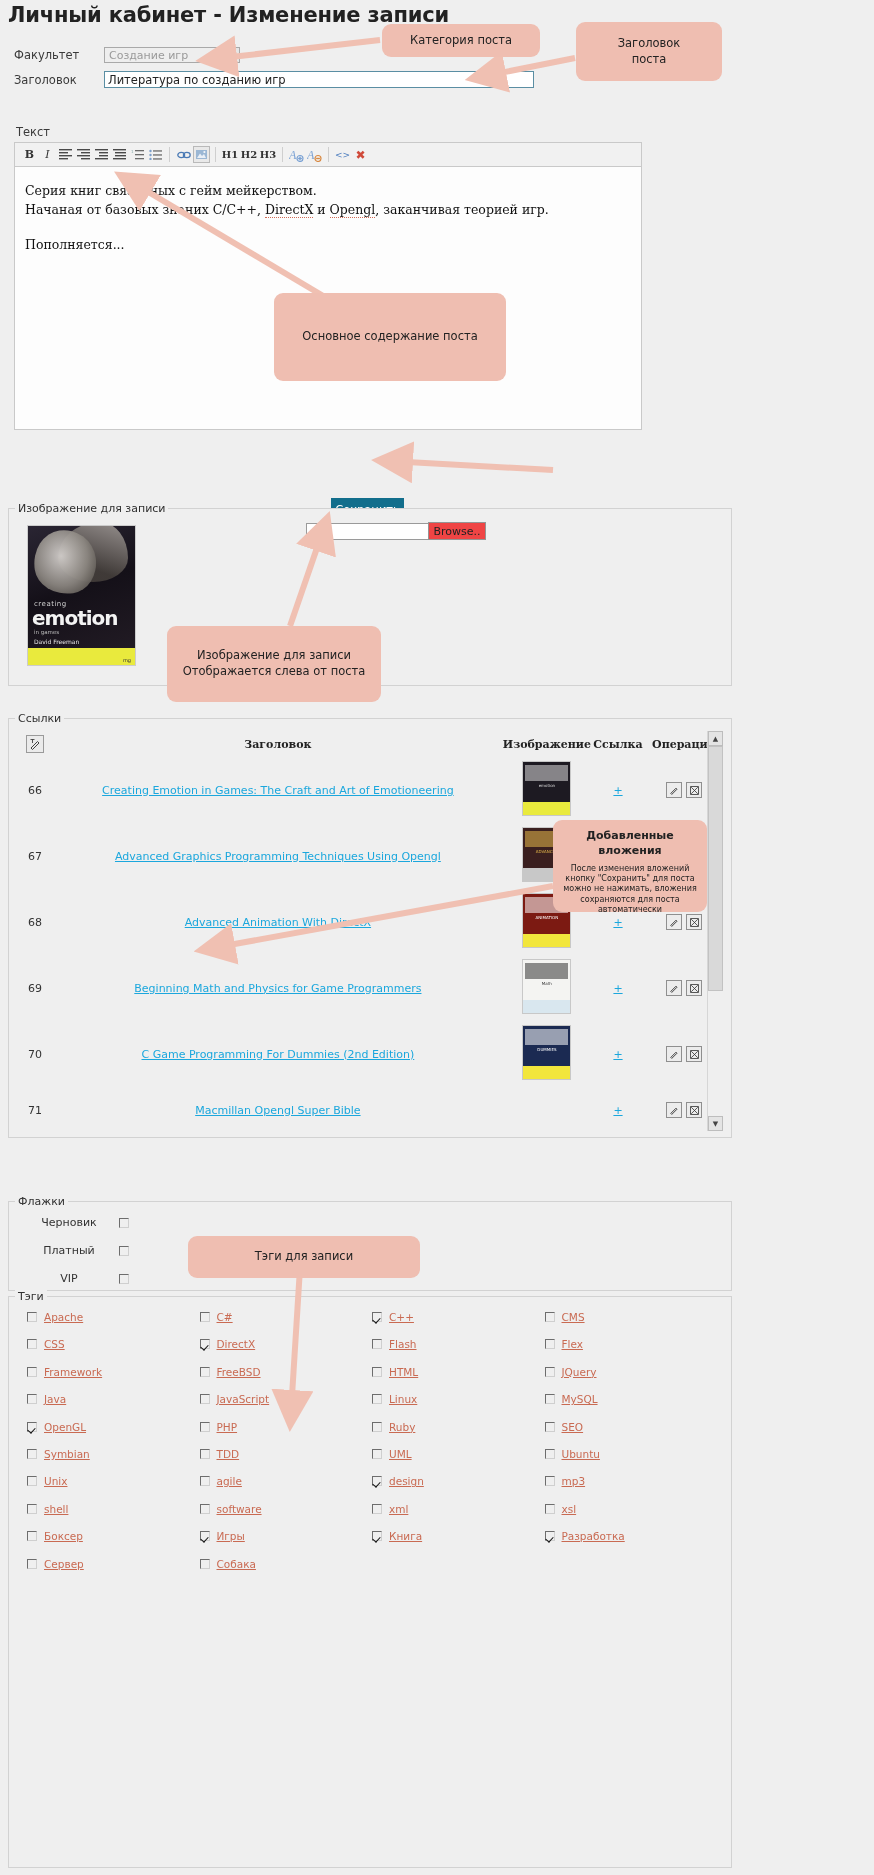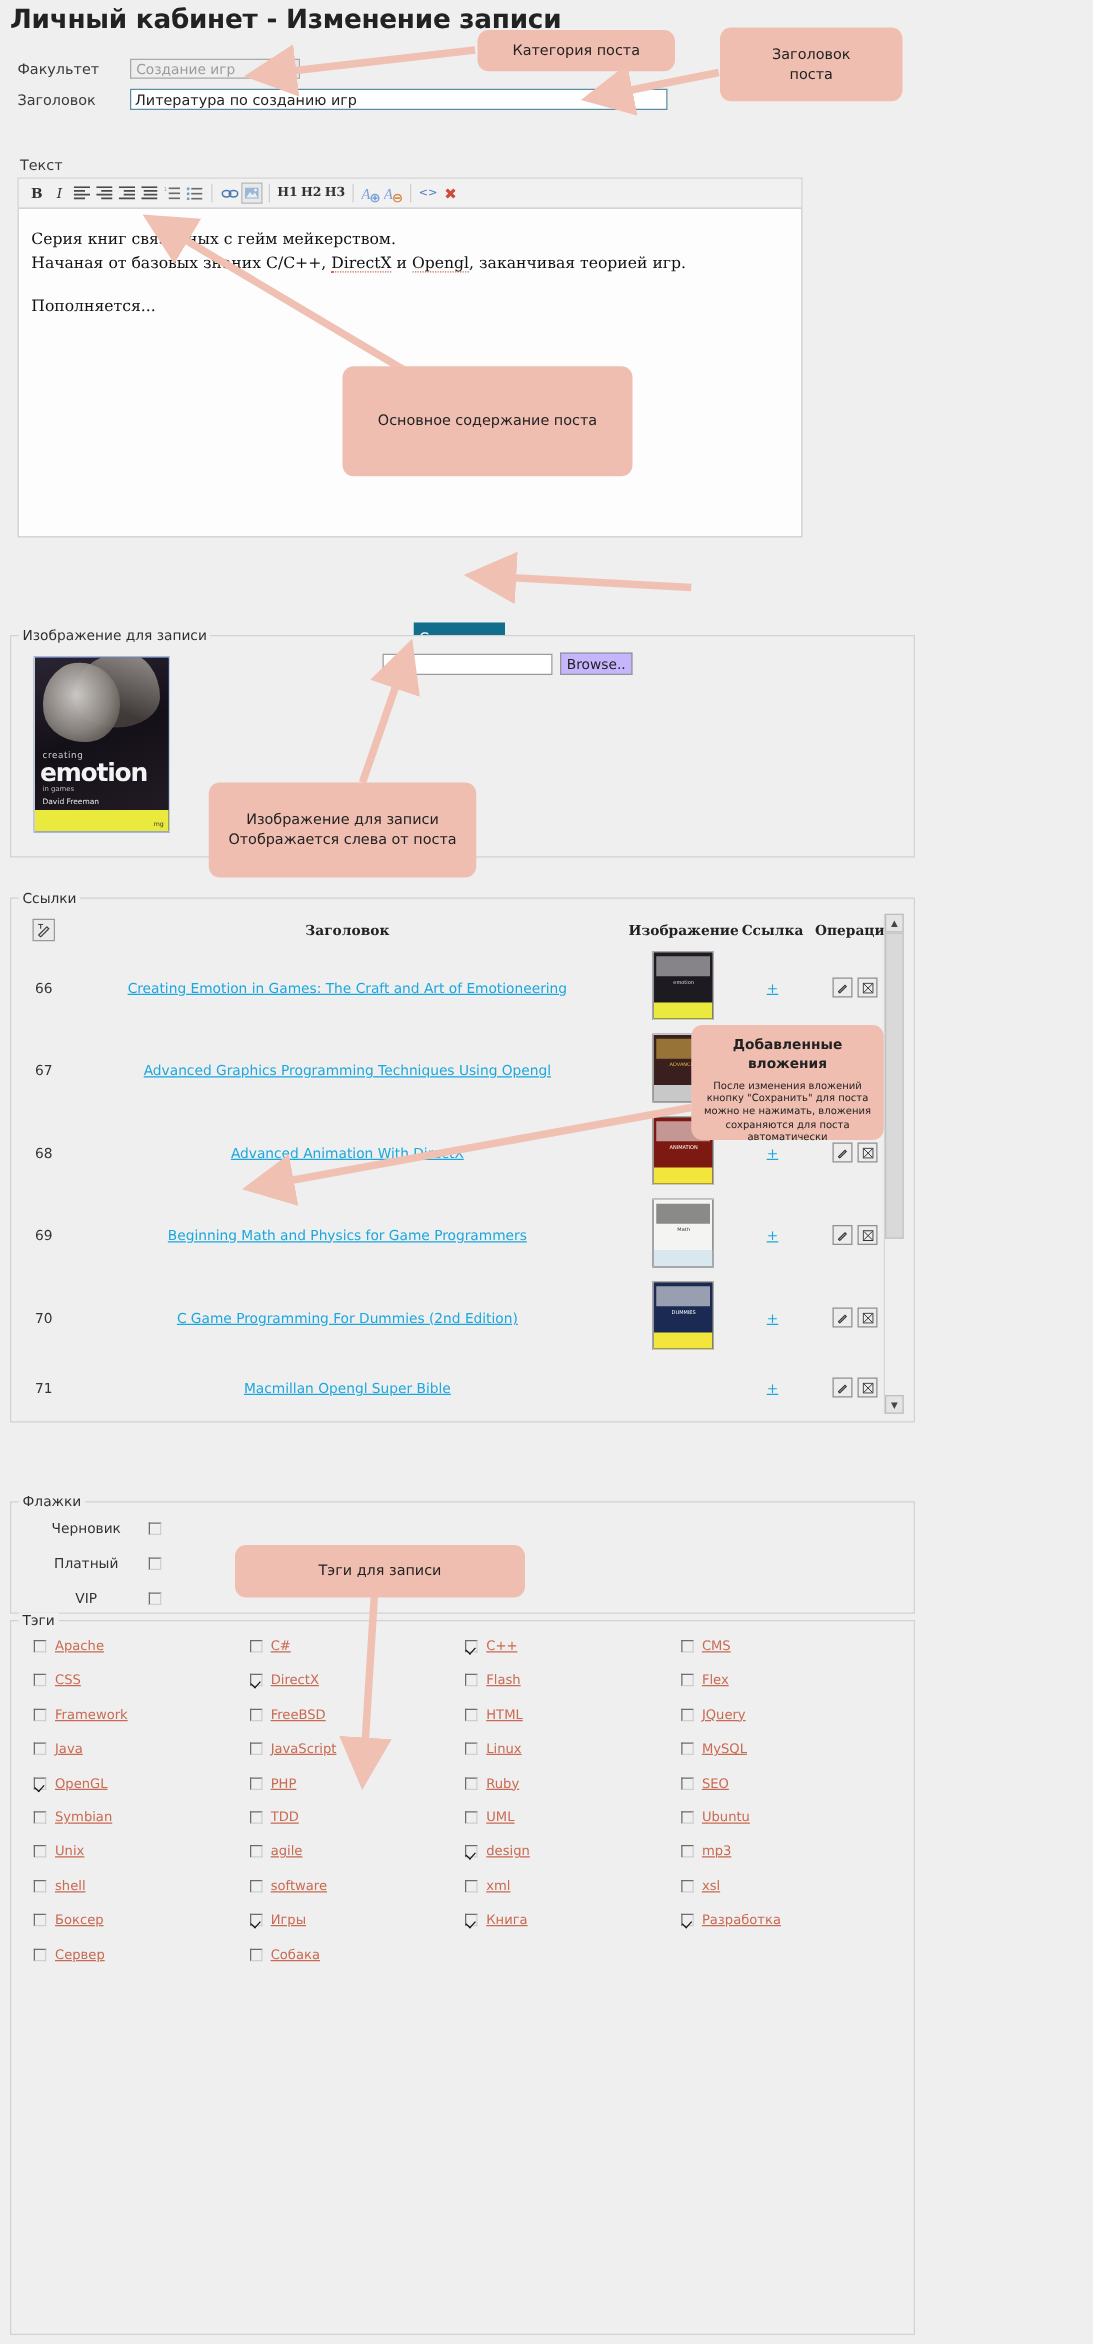--- a/index.html
+++ b/index.html
@@ -82,21 +82,21 @@
   
   .fs{position:absolute;border:1px solid #d2d2d2;box-sizing:border-box;background:#efefef;}
   .fs-legend{
     position:absolute;top:-7px;left:6px;background:#efefef;
     padding:0 3px;font-size:11px;color:#2f2f2f;
   }
 
   
   .img-preview{
     position:absolute;left:18px;top:16px;width:107px;height:139px;
-    border:1px solid #cccccc;overflow:hidden;background:#1d4ed8;
+    border:1px solid #cccccc;overflow:hidden;background:#404040;
   }
   .cover-bg{position:absolute;inset:0;background:linear-gradient(160deg,#2a2533 0%,#141018 45%,#241d26 100%);}
   .cover-face{
     position:absolute;left:6px;top:4px;width:62px;height:64px;
     background:radial-gradient(ellipse at 45% 40%,#d7d3d0 0%,#8d8882 55%,#3a3530 100%);
     border-radius:48% 52% 44% 56%/55% 50% 50% 45%;opacity:.92;
     transform:rotate(-8deg);
   }
   .cover-hair{
     position:absolute;left:30px;top:-4px;width:70px;height:60px;
@@ -121,22 +121,22 @@
     font-family:"DejaVu Sans","Liberation Sans",sans-serif;
   }
   .cover-strip{position:absolute;left:0;right:0;bottom:0;height:17px;background:#e9ea3d;}
   .cover-strip-t{position:absolute;right:4px;bottom:2px;font-size:5px;color:#333;}
 
   .file-input{
     position:absolute;left:297px;top:14px;width:136px;height:17px;
     background:#ffffff;border:1px solid #9a9a9a;box-sizing:border-box;
   }
   .browse-btn{
-    position:absolute;left:439px;top:13px;width:58px;height:18px;
-    background:#c4b5fd;border:1px solid #949494;box-sizing:border-box;
+    position:absolute;left:419px;top:13px;width:58px;height:18px;
+    background:#ef4444;border:1px solid #949494;box-sizing:border-box;
     font-size:11px;color:#222;display:flex;align-items:center;justify-content:center;
   }
 
   
   .tbl-wrap{position:absolute;left:8px;top:12px;right:8px;bottom:6px;overflow:hidden;}
   .tbl{width:100%;border-collapse:collapse;font-size:11px;}
   .tbl th{
     font-weight:bold;font-size:11px;color:#222;padding:4px 0;text-align:center;
     font-family:"DejaVu Serif","Liberation Serif",serif;
   }

